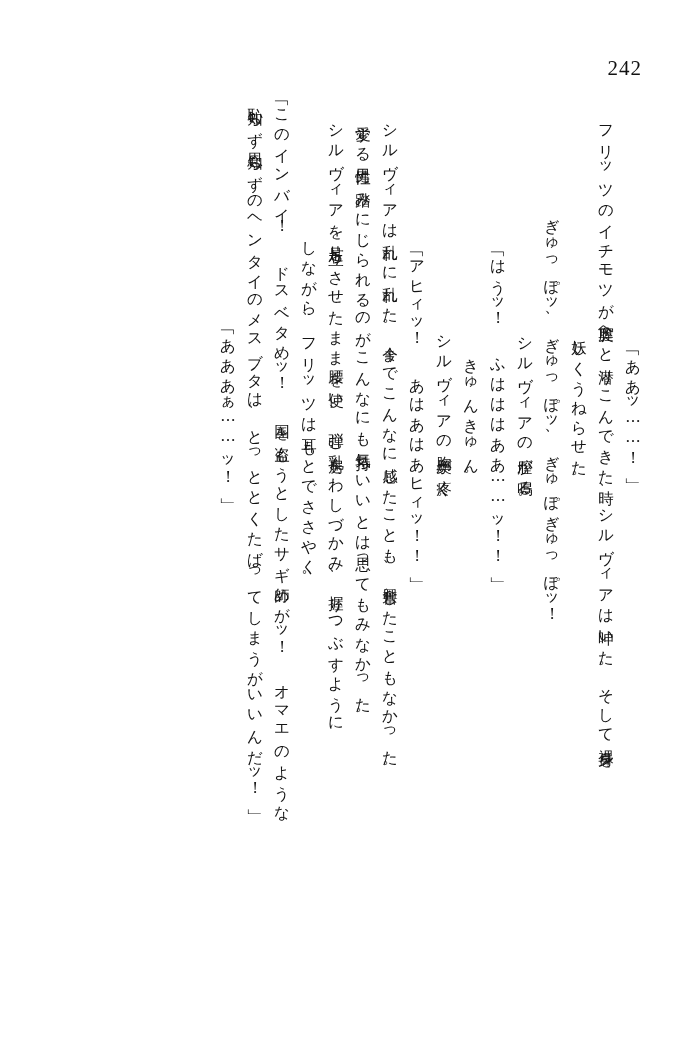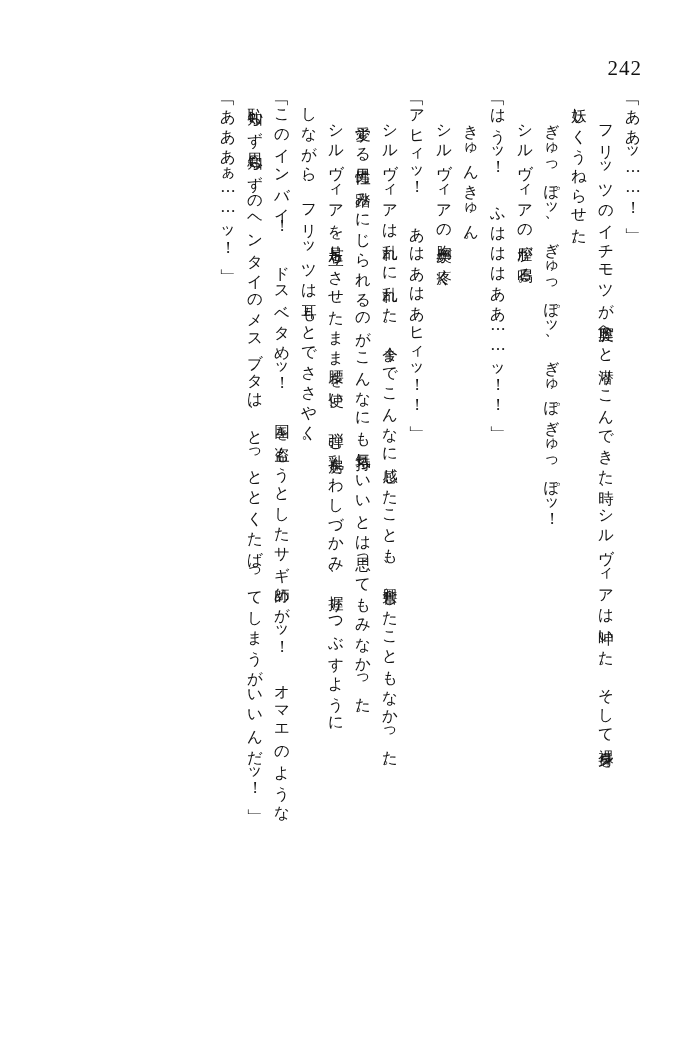--- a/index.html
+++ b/index.html
@@ -14,20 +14,21 @@
     color: #1a1a1a;
     overflow: hidden;
     position: relative;
   }
 
   .page {
     position: relative;
     width: 700px;
     height: 810px;
     box-sizing: border-box;
+    text-align: center;
   }
 
   
   .page-number {
     position: absolute;
     top: 56px;
     right: 58px;
     font-size: 21px;
     letter-spacing: 1px;
     font-family: "Liberation Serif", "DejaVu Serif", serif;

